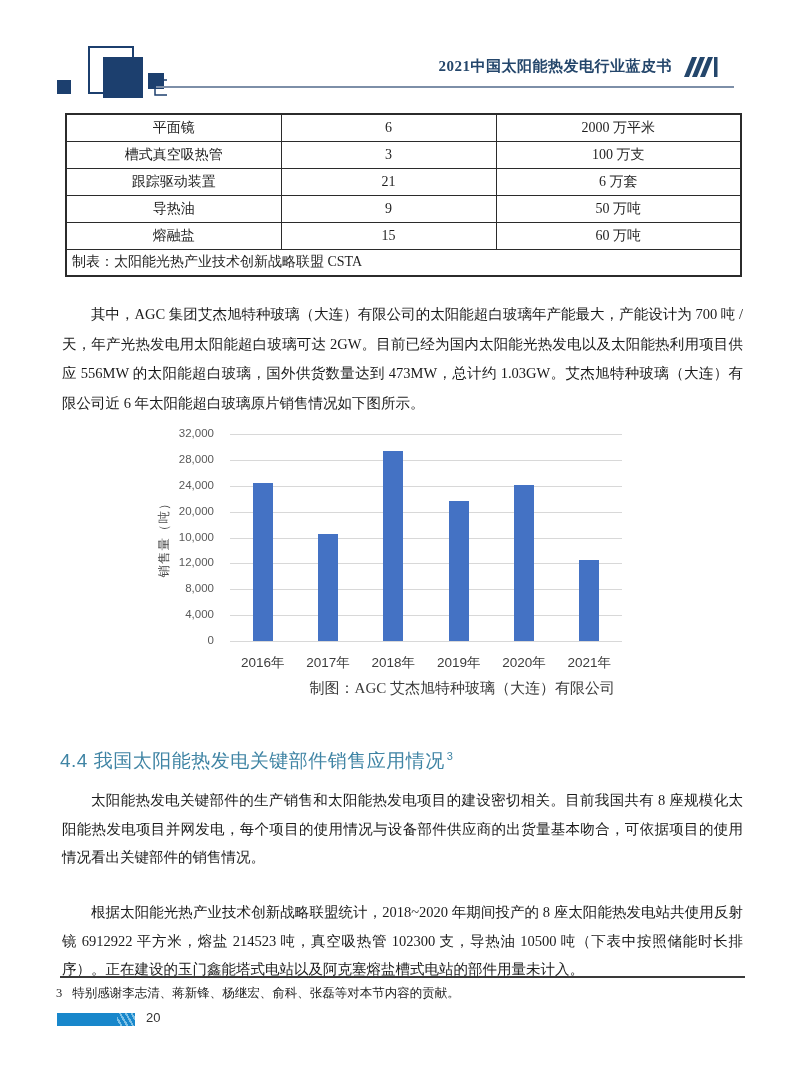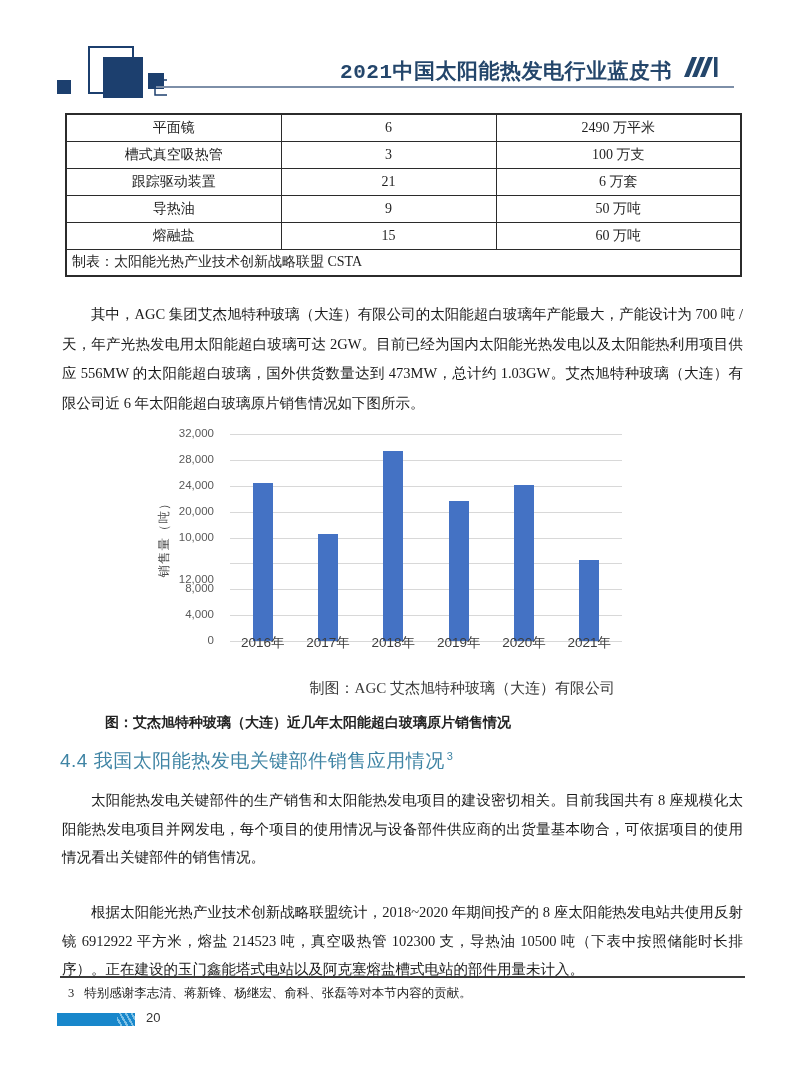--- a/index.html
+++ b/index.html
@@ -8,22 +8,22 @@
     position:relative; width:800px; height:1086px; background:#ffffff;
     margin:0 auto; overflow:hidden;
     font-family:"Liberation Serif","DejaVu Serif",serif;
     color:#1f1f1f;
   }
   
   .logo { position:absolute; left:55px; top:44px; }
   .header-rule { position:absolute; left:156px; top:86px; width:578px; height:2px; background:#7d8fa8; }
   .header-title {
     position:absolute; top:57px; left:0; width:672px; text-align:right;
-    font-family:Liberation Mono, monospace;
-    font-size:21px; letter-spacing:0.5px; color:#24466b; font-weight:600;
+    font-family:Liberation Serif, serif;
+    font-size:15px; letter-spacing:0.5px; color:#24466b; font-weight:600;
   }
   .header-slashes { position:absolute; left:684px; top:55px; }
   
   .comp-table {
     position:absolute; left:65px; top:113px; width:675px;
     border-collapse:collapse; table-layout:fixed;
     font-size:14px; text-align:center;
   }
   .comp-table td { border:1px solid #2b2b2b; height:27px; padding:0 4px; }
   .comp-table { border:2px solid #2b2b2b; }
@@ -46,35 +46,35 @@
   .chart-box { position:relative; width:520px; height:250px; }
   .ylabel { position:absolute; left:14px; top:115px; transform:translate(-50%,-50%) rotate(-90deg);
     white-space:nowrap; font-size:12.5px; color:#4a4a4a; letter-spacing:1px; }
   .yticks { position:absolute; left:0; top:12px; width:72px; height:207px; }
   .ytick { position:absolute; right:8px; font-size:11.5px; color:#595959; white-space:nowrap; }
   .plot { position:absolute; left:80px; top:12px; width:392px; height:207px; }
   .gridline { position:absolute; left:0; width:100%; height:1px; background:#d8d8d8; }
   .bars { position:absolute; left:0; top:0; width:100%; height:100%; display:flex; }
   .bar-slot { flex:1; display:flex; align-items:flex-end; justify-content:center; }
   .bar { width:20px; }
-  .xlabels { position:absolute; left:80px; top:212px; width:392px; display:flex; }
+  .xlabels { position:absolute; left:80px; top:232px; width:392px; display:flex; }
   .xlabel { flex:1; text-align:center; font-size:13.5px; color:#3c3c3c; }
   .chart-source { position:absolute; left:200px; top:679px; width:415px; text-align:right;
     font-size:15px; color:#3a3a3a; }
   .fig-caption { position:absolute; left:105px; top:714px; font-size:14px; font-weight:bold; color:#222; }
   
   .section-heading {
     position:absolute; left:60px; top:748px;
     font-family:"Liberation Sans","DejaVu Sans",sans-serif;
     font-size:19px; font-weight:400; color:#3f84a4; letter-spacing:0.5px;
   }
   .section-heading sup { font-size:11px; vertical-align:super; margin-left:2px; }
   
   .footnote-rule { position:absolute; left:60px; top:976px; width:685px; height:2px; background:#3a3a3a; }
-  .footnote { position:absolute; left:68px; top:985px; font-size:12.5px; color:#222; }
+  .footnote { position:absolute; left:56px; top:985px; font-size:12.5px; color:#222; }
   .footnote .fn-marker { margin-right:10px; }
   .footer-bar { position:absolute; left:57px; top:1013px; width:78px; height:13px;
     background:#1887cb; }
   .footer-bar::after {
     content:""; position:absolute; right:0; top:0; width:18px; height:100%;
     background:repeating-linear-gradient(60deg,#1887cb 0 3px,#7cc0e6 3px 5px);
   }
   .page-number { position:absolute; left:146px; top:1010px; font-size:13px;
     font-family:"Liberation Sans","DejaVu Sans",sans-serif; color:#333; }
 </style>
@@ -101,21 +101,21 @@
       <polygon points="24,2 29,2 21,22 16,22" fill="#24466b"></polygon>
       <rect x="30" y="2" width="3.5" height="20" fill="#24466b"></rect>
     </svg>
   </div>
 
   <table class="comp-table">
     <tbody>
       <tr>
         <td class="c1">平面镜</td>
         <td class="c2">6</td>
-        <td class="c3">2490 万平米</td>
+        <td class="c3">2000 万平米</td>
       </tr>
       <tr>
         <td class="c1">槽式真空吸热管</td>
         <td class="c2">3</td>
         <td class="c3">100 万支</td>
       </tr>
       <tr>
         <td class="c1">跟踪驱动装置</td>
         <td class="c2">21</td>
         <td class="c3">6 万套</td>
@@ -138,21 +138,21 @@
 
   <p class="para p1">其中，AGC 集团艾杰旭特种玻璃（大连）有限公司的太阳能超白玻璃年产能最大，产能设计为 700 吨 / 天，年产光热发电用太阳能超白玻璃可达 2GW。目前已经为国内太阳能光热发电以及太阳能热利用项目供应 556MW 的太阳能超白玻璃，国外供货数量达到 473MW，总计约 1.03GW。艾杰旭特种玻璃（大连）有限公司近 6 年太阳能超白玻璃原片销售情况如下图所示。</p>
 
   <div class="chart-wrap">
     <div class="chart-box">
       <div class="ylabel">销售量（吨）</div>
       <div class="yticks" id="yticks">
           <div class="ytick" style="top: calc(100% - 7px);">0</div>
           <div class="ytick" style="top: calc(87.5% - 7px);">4,000</div>
           <div class="ytick" style="top: calc(75% - 7px);">8,000</div>
-          <div class="ytick" style="top: calc(62.5% - 7px); margin-top: 17px;">12,000</div>
+          <div class="ytick" style="top: calc(62.5% - 7px);">12,000</div>
           <div class="ytick" style="top: calc(50% - 7px);">10,000</div>
           <div class="ytick" style="top: calc(37.5% - 7px);">20,000</div>
           <div class="ytick" style="top: calc(25% - 7px);">24,000</div>
           <div class="ytick" style="top: calc(12.5% - 7px);">28,000</div>
           <div class="ytick" style="top: calc(0% - 7px);">32,000</div>
         </div>
       <div class="plot" id="plot">
         <div class="gridline" style="top: 100%;"></div>
           <div class="gridline" style="top: 87.5%;"></div>
           <div class="gridline" style="top: 75%;"></div>
@@ -187,21 +187,20 @@
           <div class="xlabel">2016年</div>
           <div class="xlabel">2017年</div>
           <div class="xlabel">2018年</div>
           <div class="xlabel">2019年</div>
           <div class="xlabel">2020年</div>
           <div class="xlabel">2021年</div>
         </div>
     </div>
   </div>
   <div class="chart-source">制图：AGC 艾杰旭特种玻璃（大连）有限公司</div>
-  <div class="fig-caption">图：艾杰旭特种玻璃（大连）近几年太阳能超白玻璃原片销售情况</div>
 
   <h2 class="section-heading"><span>4.4 我国太阳能热发电关键部件销售应用情况</span><sup>3</sup></h2>
 
   <p class="para p2">太阳能热发电关键部件的生产销售和太阳能热发电项目的建设密切相关。目前我国共有 8 座规模化太阳能热发电项目并网发电，每个项目的使用情况与设备部件供应商的出货量基本吻合，可依据项目的使用情况看出关键部件的销售情况。</p>
   <p class="para p3">根据太阳能光热产业技术创新战略联盟统计，2018~2020 年期间投产的 8 座太阳能热发电站共使用反射镜 6912922 平方米，熔盐 214523 吨，真空吸热管 102300 支，导热油 10500 吨（下表中按照储能时长排序）。正在建设的玉门鑫能塔式电站以及阿克塞熔盐槽式电站的部件用量未计入。</p>
 
   <div class="footnote-rule"></div>
   <div class="footnote"><span class="fn-marker">3</span><span>特别感谢李志清、蒋新锋、杨继宏、俞科、张磊等对本节内容的贡献。</span></div>
 
   <div class="footer-bar"></div>

